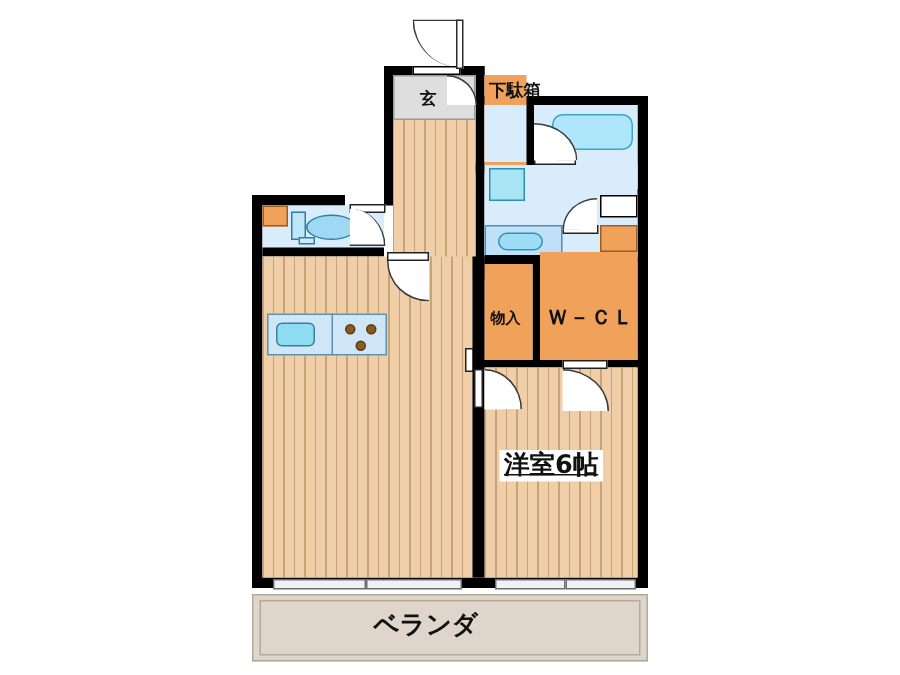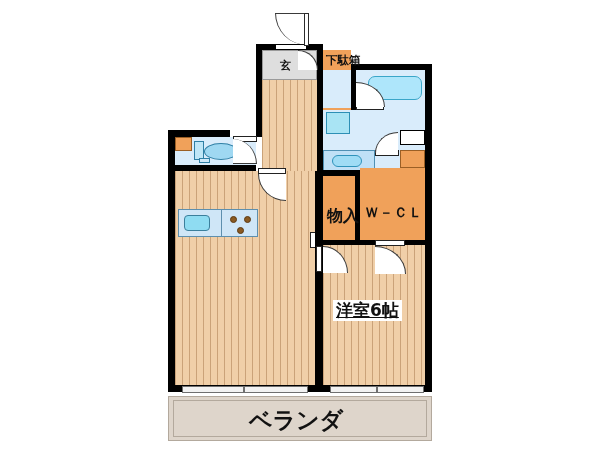--- a/index.html
+++ b/index.html
@@ -53,22 +53,22 @@
   .swing.bl{border-radius:0 0 0 100%;}
 
   
   .sash{position:absolute;background:#f2f2f2;border:1px solid #6f6f6f;}
 
   
   .lbl{position:absolute;color:#111;font-weight:700;white-space:nowrap;
        letter-spacing:0px;line-height:1;}
   .lbl-ldk{font-size:19px;background:#fff;padding:2px 3px;}
   .lbl-room{font-size:17px;background:#fff;padding:2px 3px;}
-  .lbl-vr{font-size:23px;}
-  .lbl-sm{font-size:16px;}
+  .lbl-vr{font-size:17px;}
+  .lbl-sm{font-size:10px;}
   .lbl-wcl{font-size:13.5px;letter-spacing:1px;}
   .lbl-mono{font-size:11.5px;line-height:13px;text-align:center;}
   .lbl-gen{font-size:11px;}
 </style>
 </head>
 <body>
 
 <div id="plan">
 
   <div class="b floor-veranda" style="left:168px;top:396px;width:264px;height:45px;border:1px solid #b3a99d;"></div>

